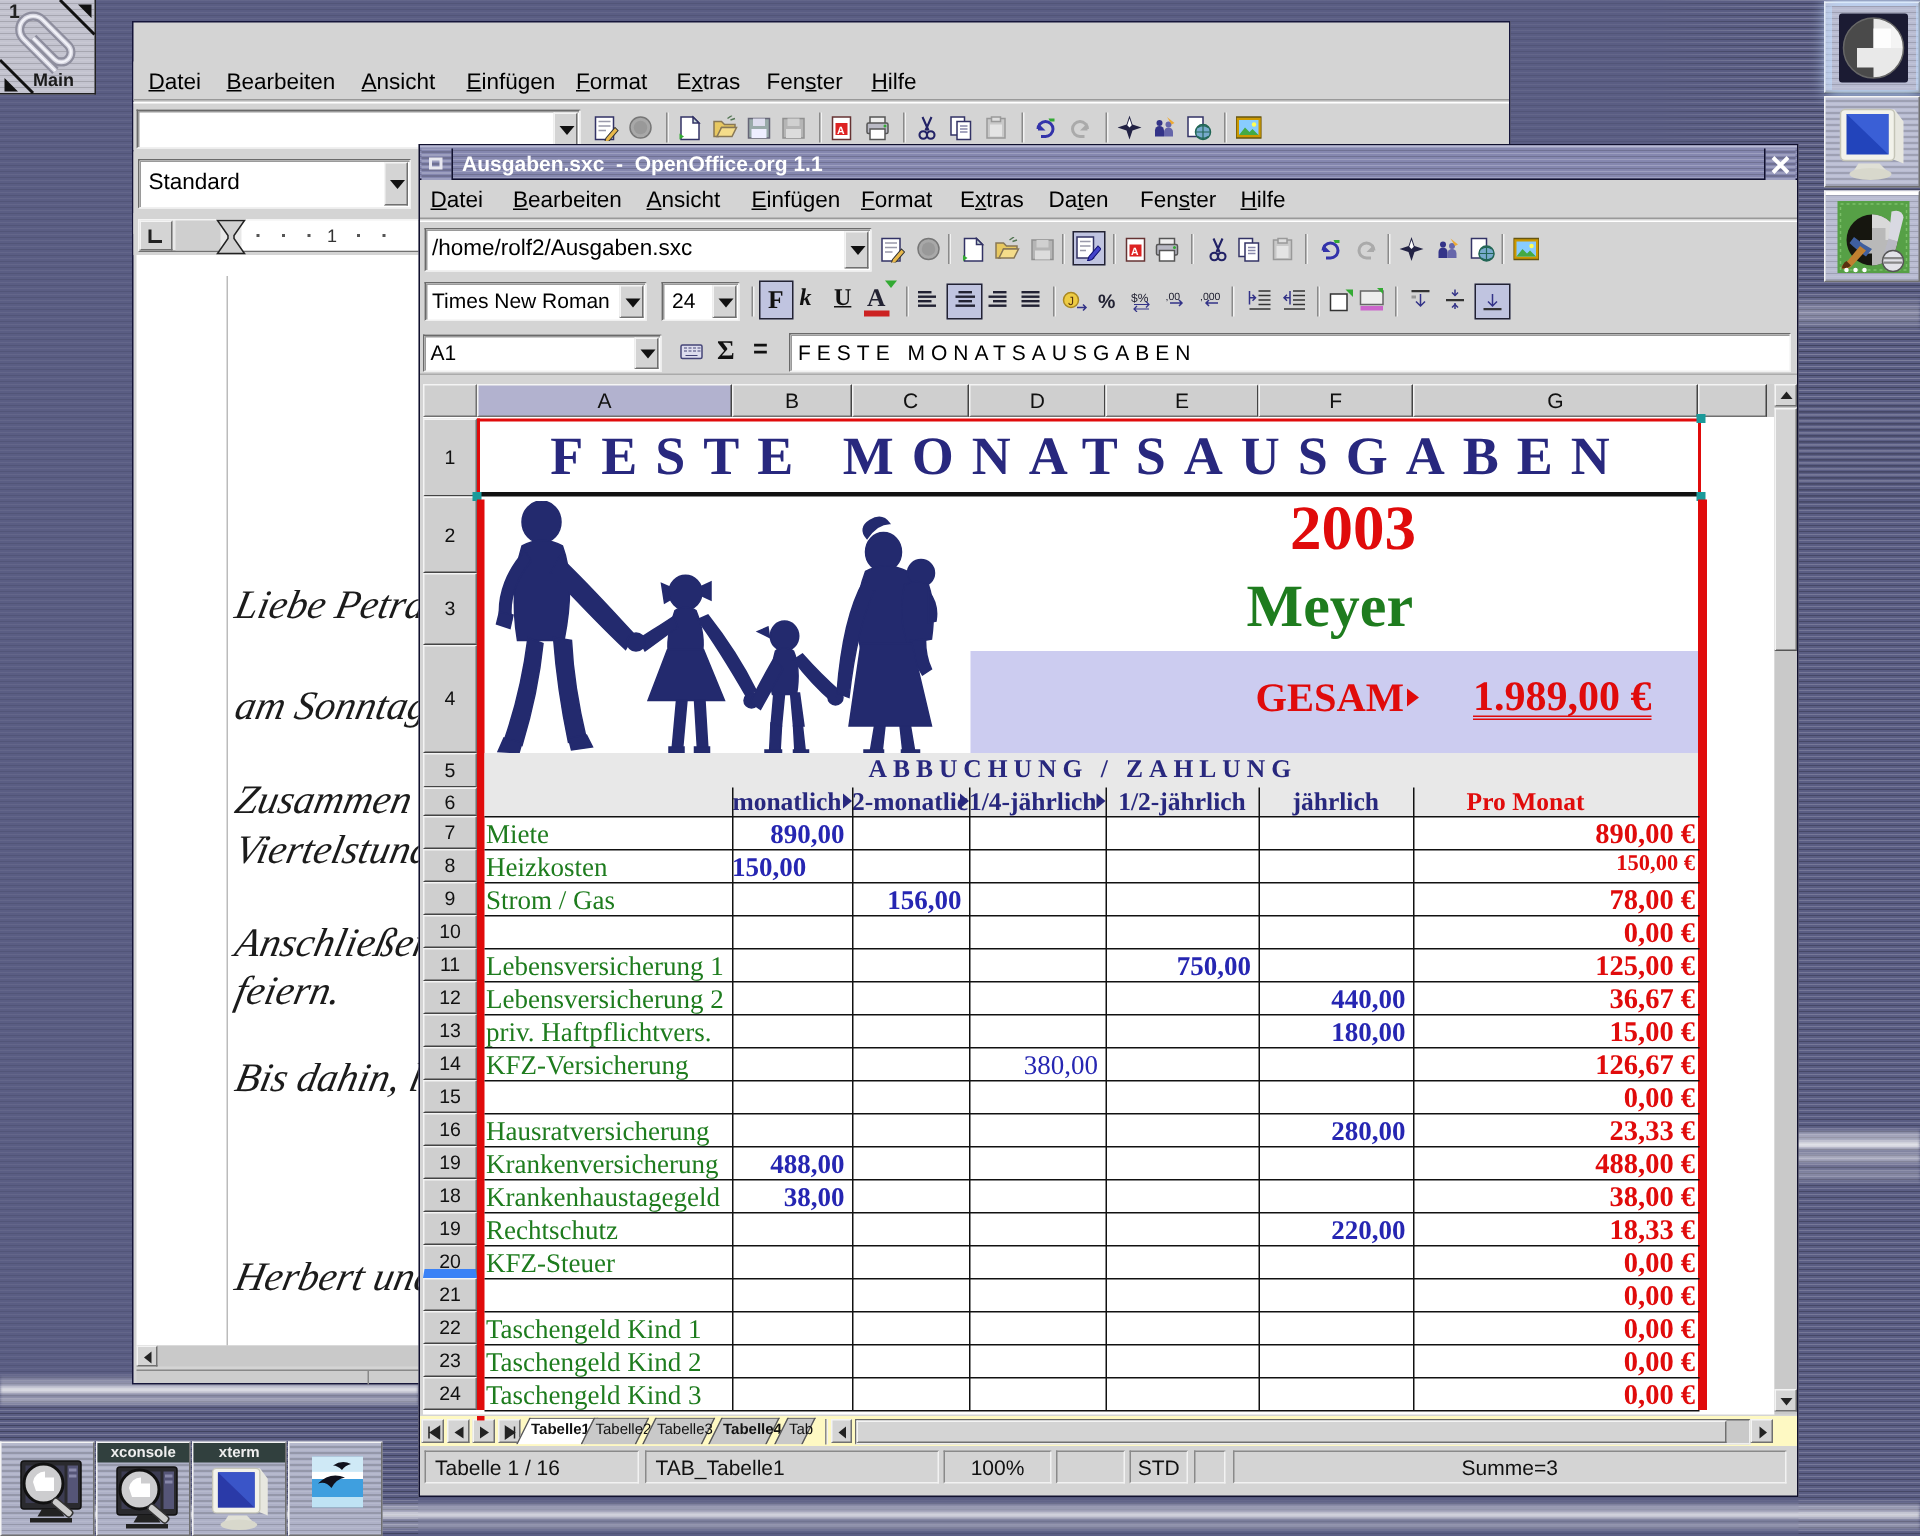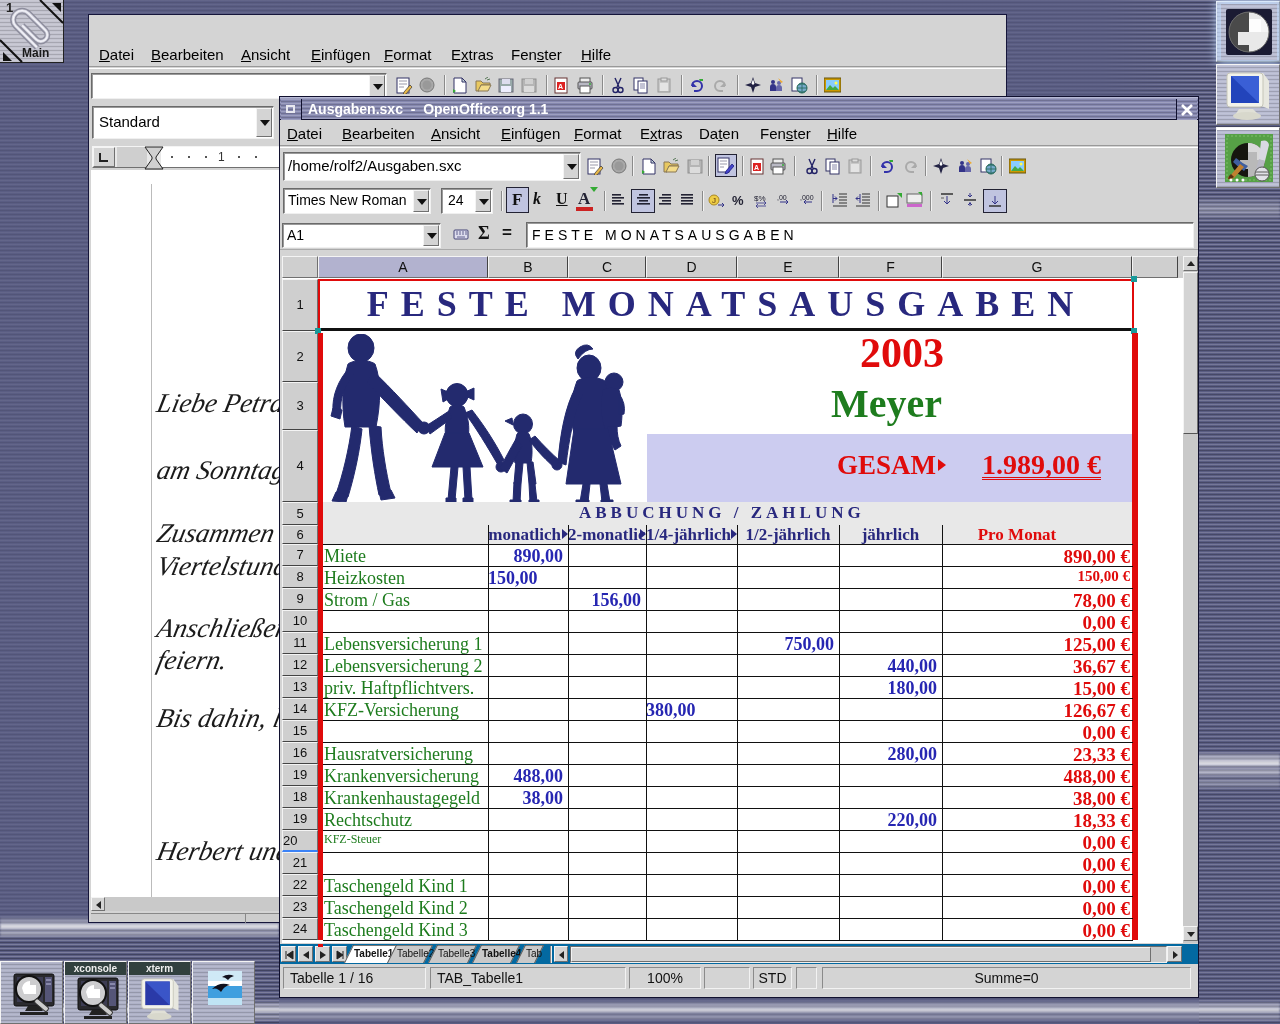--- a/index.html
+++ b/index.html
@@ -570,21 +570,21 @@
 <div class="abs ras" style="left:0;top:354px;width:36px;height:22px;background:#cfcfcf;border-bottom:1px solid #444;font-size:13px;text-align:center;line-height:20px;color:#111">10</div>
 <div class="abs ras" style="left:0;top:376px;width:36px;height:22px;background:#cfcfcf;border-bottom:1px solid #444;font-size:13px;text-align:center;line-height:20px;color:#111">11</div>
 <div class="abs ras" style="left:0;top:398px;width:36px;height:22px;background:#cfcfcf;border-bottom:1px solid #444;font-size:13px;text-align:center;line-height:20px;color:#111">12</div>
 <div class="abs ras" style="left:0;top:420px;width:36px;height:22px;background:#cfcfcf;border-bottom:1px solid #444;font-size:13px;text-align:center;line-height:20px;color:#111">13</div>
 <div class="abs ras" style="left:0;top:442px;width:36px;height:22px;background:#cfcfcf;border-bottom:1px solid #444;font-size:13px;text-align:center;line-height:20px;color:#111">14</div>
 <div class="abs ras" style="left:0;top:464px;width:36px;height:22px;background:#cfcfcf;border-bottom:1px solid #444;font-size:13px;text-align:center;line-height:20px;color:#111">15</div>
 <div class="abs ras" style="left:0;top:486px;width:36px;height:22px;background:#cfcfcf;border-bottom:1px solid #444;font-size:13px;text-align:center;line-height:20px;color:#111">16</div>
 <div class="abs ras" style="left:0;top:508px;width:36px;height:22px;background:#cfcfcf;border-bottom:1px solid #444;font-size:13px;text-align:center;line-height:20px;color:#111">19</div>
 <div class="abs ras" style="left:0;top:530px;width:36px;height:22px;background:#cfcfcf;border-bottom:1px solid #444;font-size:13px;text-align:center;line-height:20px;color:#111">18</div>
 <div class="abs ras" style="left:0;top:552px;width:36px;height:22px;background:#cfcfcf;border-bottom:1px solid #444;font-size:13px;text-align:center;line-height:20px;color:#111">19</div>
-<div class="abs ras" style="left:0;top:574px;width:36px;height:22px;background:#cfcfcf;border-bottom:2px solid #3b82f6;font-size:13px;text-align:left;line-height:20px;color:#111">20</div>
+<div class="abs ras" style="left:0;top:574px;width:36px;height:22px;background:#cfcfcf;border-bottom:6px solid #3b82f6;font-size:13px;text-align:center;line-height:20px;color:#111">20</div>
 <div class="abs ras" style="left:0;top:596px;width:36px;height:22px;background:#cfcfcf;border-bottom:1px solid #444;font-size:13px;text-align:center;line-height:20px;color:#111">21</div>
 <div class="abs ras" style="left:0;top:618px;width:36px;height:22px;background:#cfcfcf;border-bottom:1px solid #444;font-size:13px;text-align:center;line-height:20px;color:#111">22</div>
 <div class="abs ras" style="left:0;top:640px;width:36px;height:22px;background:#cfcfcf;border-bottom:1px solid #444;font-size:13px;text-align:center;line-height:20px;color:#111">23</div>
 <div class="abs ras" style="left:0;top:662px;width:36px;height:22px;background:#cfcfcf;border-bottom:1px solid #444;font-size:13px;text-align:center;line-height:20px;color:#111">24</div>
 <div class="abs" style="left:36px;top:23px;width:816px;height:52px;border:2px solid #e00b0b;border-bottom:3px solid #111"></div>
 <div class="abs serif" style="left:38px;top:25px;width:812px;height:47px;color:#28287e;font-weight:bold;font-size:36px;letter-spacing:12px;text-align:center;line-height:46px;white-space:nowrap">FESTE MONATSAUSGABEN</div>
 <div class="abs" style="left:849px;top:20px;width:6px;height:6px;background:#1a9a9a"></div>
 <div class="abs" style="left:33px;top:72px;width:6px;height:6px;background:#1a9a9a"></div>
 <div class="abs" style="left:849px;top:72px;width:6px;height:6px;background:#1a9a9a"></div>
 <div class="abs" style="left:36px;top:77px;width:5px;height:607px;background:#e00b0b"></div>
@@ -675,42 +675,42 @@
 <div class="abs" style="left:41px;top:398px;width:810px;height:1px;background:#111"></div>
 <div class="abs serif" style="left:42px;top:400px;font-size:18px;color:#1e7c1e;white-space:nowrap">Lebensversicherung 2</div>
 <div class="abs serif" style="left:557px;top:400px;width:98px;text-align:right;font-size:18px;font-weight:bold;color:#2626b2">440,00</div>
 <div class="abs serif" style="left:660px;top:400px;width:188px;text-align:right;font-size:19px;font-weight:bold;color:#e00b0b">36,67 €</div>
 <div class="abs" style="left:41px;top:420px;width:810px;height:1px;background:#111"></div>
 <div class="abs serif" style="left:42px;top:422px;font-size:18px;color:#1e7c1e;white-space:nowrap">priv. Haftpflichtvers.</div>
 <div class="abs serif" style="left:557px;top:422px;width:98px;text-align:right;font-size:18px;font-weight:bold;color:#2626b2">180,00</div>
 <div class="abs serif" style="left:660px;top:422px;width:188px;text-align:right;font-size:19px;font-weight:bold;color:#e00b0b">15,00 €</div>
 <div class="abs" style="left:41px;top:442px;width:810px;height:1px;background:#111"></div>
 <div class="abs serif" style="left:42px;top:444px;font-size:18px;color:#1e7c1e;white-space:nowrap">KFZ-Versicherung</div>
-<div class="abs serif" style="left:364px;top:444px;width:86px;font-size:18px;font-weight:bold;color:#2626b2">380,00</div>
+<div class="abs serif" style="left:364px;top:444px;width:86px;text-align:right;font-size:18px;font-weight:normal;color:#2626b2">380,00</div>
 <div class="abs serif" style="left:660px;top:444px;width:188px;text-align:right;font-size:19px;font-weight:bold;color:#e00b0b">126,67 €</div>
 <div class="abs" style="left:41px;top:464px;width:810px;height:1px;background:#111"></div>
 <div class="abs serif" style="left:660px;top:466px;width:188px;text-align:right;font-size:19px;font-weight:bold;color:#e00b0b">0,00 €</div>
 <div class="abs" style="left:41px;top:486px;width:810px;height:1px;background:#111"></div>
 <div class="abs serif" style="left:42px;top:488px;font-size:18px;color:#1e7c1e;white-space:nowrap">Hausratversicherung</div>
 <div class="abs serif" style="left:557px;top:488px;width:98px;text-align:right;font-size:18px;font-weight:bold;color:#2626b2">280,00</div>
 <div class="abs serif" style="left:660px;top:488px;width:188px;text-align:right;font-size:19px;font-weight:bold;color:#e00b0b">23,33 €</div>
 <div class="abs" style="left:41px;top:508px;width:810px;height:1px;background:#111"></div>
 <div class="abs serif" style="left:42px;top:510px;font-size:18px;color:#1e7c1e;white-space:nowrap">Krankenversicherung</div>
 <div class="abs serif" style="left:206px;top:510px;width:75px;text-align:right;font-size:18px;font-weight:bold;color:#2626b2">488,00</div>
 <div class="abs serif" style="left:660px;top:510px;width:188px;text-align:right;font-size:19px;font-weight:bold;color:#e00b0b">488,00 €</div>
 <div class="abs" style="left:41px;top:530px;width:810px;height:1px;background:#111"></div>
 <div class="abs serif" style="left:42px;top:532px;font-size:18px;color:#1e7c1e;white-space:nowrap">Krankenhaustagegeld</div>
 <div class="abs serif" style="left:206px;top:532px;width:75px;text-align:right;font-size:18px;font-weight:bold;color:#2626b2">38,00</div>
 <div class="abs serif" style="left:660px;top:532px;width:188px;text-align:right;font-size:19px;font-weight:bold;color:#e00b0b">38,00 €</div>
 <div class="abs" style="left:41px;top:552px;width:810px;height:1px;background:#111"></div>
 <div class="abs serif" style="left:42px;top:554px;font-size:18px;color:#1e7c1e;white-space:nowrap">Rechtschutz</div>
 <div class="abs serif" style="left:557px;top:554px;width:98px;text-align:right;font-size:18px;font-weight:bold;color:#2626b2">220,00</div>
 <div class="abs serif" style="left:660px;top:554px;width:188px;text-align:right;font-size:19px;font-weight:bold;color:#e00b0b">18,33 €</div>
 <div class="abs" style="left:41px;top:574px;width:810px;height:1px;background:#111"></div>
-<div class="abs serif" style="left:42px;top:576px;font-size:12px;color:#1e7c1e;white-space:nowrap">KFZ-Steuer</div>
+<div class="abs serif" style="left:42px;top:576px;font-size:18px;color:#1e7c1e;white-space:nowrap">KFZ-Steuer</div>
 <div class="abs serif" style="left:660px;top:576px;width:188px;text-align:right;font-size:19px;font-weight:bold;color:#e00b0b">0,00 €</div>
 <div class="abs" style="left:41px;top:596px;width:810px;height:1px;background:#111"></div>
 <div class="abs serif" style="left:660px;top:598px;width:188px;text-align:right;font-size:19px;font-weight:bold;color:#e00b0b">0,00 €</div>
 <div class="abs" style="left:41px;top:618px;width:810px;height:1px;background:#111"></div>
 <div class="abs serif" style="left:42px;top:620px;font-size:18px;color:#1e7c1e;white-space:nowrap">Taschengeld Kind 1</div>
 <div class="abs serif" style="left:660px;top:620px;width:188px;text-align:right;font-size:19px;font-weight:bold;color:#e00b0b">0,00 €</div>
 <div class="abs" style="left:41px;top:640px;width:810px;height:1px;background:#111"></div>
 <div class="abs serif" style="left:42px;top:642px;font-size:18px;color:#1e7c1e;white-space:nowrap">Taschengeld Kind 2</div>
 <div class="abs serif" style="left:660px;top:642px;width:188px;text-align:right;font-size:19px;font-weight:bold;color:#e00b0b">0,00 €</div>
 <div class="abs" style="left:41px;top:662px;width:810px;height:1px;background:#111"></div>
@@ -726,21 +726,21 @@
 </div>
 <div class="abs" style="left:903px;top:159px;width:15px;height:687px;background:#c9c9c9">
       <div class="abs ras gray" style="left:0;top:0;width:15px;height:15px">
         <div class="abs" style="left:3px;top:4px;width:0;height:0;border-left:4px solid transparent;border-right:4px solid transparent;border-bottom:5px solid #222"></div>
       </div>
       <div class="abs ras gray" style="left:0;top:16px;width:15px;height:162px;border-bottom:1px solid #555"></div>
       <div class="abs ras gray" style="left:0;top:670px;width:15px;height:15px">
         <div class="abs" style="left:3px;top:5px;width:0;height:0;border-left:4px solid transparent;border-right:4px solid transparent;border-top:5px solid #222"></div>
       </div>
     </div>
-<div class="abs" style="left:0;top:847px;width:918px;height:20px;background:#0369a1">
+<div class="abs" style="left:0;top:847px;width:918px;height:20px;background:#fef9c3">
 <div class="abs ras gray" style="left:1px;top:2px;width:15px;height:16px"></div>
 <svg class="abs" style="left:5px;top:6px" width="9" height="10">
         <path d="M1 1 v8 M8 1 L2 5 l6 4 Z" stroke="#222" fill="#222"></path>
       </svg>
 <div class="abs ras gray" style="left:18px;top:2px;width:15px;height:16px"></div>
 <svg class="abs" style="left:22px;top:6px" width="9" height="10">
         <path d="M7 1 L1 5 l6 4 Z" fill="#222"></path>
       </svg>
 <div class="abs ras gray" style="left:35px;top:2px;width:15px;height:16px"></div>
 <svg class="abs" style="left:39px;top:6px" width="9" height="10">
@@ -782,14 +782,14 @@
       </div>
 <div class="abs" style="left:38px;top:0;width:5px;height:3px;background:#e00b0b"></div>
 </div>
 <div class="abs" style="left:0;top:867px;width:918px;height:29px;background:#d4d4d4">
 <div class="abs" style="left:3px;top:3px;width:143px;height:22px;border:1px solid;border-color:#8a8a8a #f2f2f2 #f2f2f2 #8a8a8a;font-size:14px;color:#111;padding-left:6px;line-height:21px">Tabelle 1 / 16</div>
 <div class="abs" style="left:150px;top:3px;width:196px;height:22px;border:1px solid;border-color:#8a8a8a #f2f2f2 #f2f2f2 #8a8a8a;font-size:14px;color:#111;padding-left:6px;line-height:21px">TAB_Tabelle1</div>
 <div class="abs" style="left:349px;top:3px;width:72px;height:22px;border:1px solid;border-color:#8a8a8a #f2f2f2 #f2f2f2 #8a8a8a;font-size:14px;color:#111;text-align:center;line-height:21px">100%</div>
 <div class="abs" style="left:424px;top:3px;width:46px;height:22px;border:1px solid;border-color:#8a8a8a #f2f2f2 #f2f2f2 #8a8a8a;font-size:14px;color:#111;padding-left:6px;line-height:21px"></div>
 <div class="abs" style="left:473px;top:3px;width:39px;height:22px;border:1px solid;border-color:#8a8a8a #f2f2f2 #f2f2f2 #8a8a8a;font-size:14px;color:#111;text-align:center;line-height:21px">STD</div>
 <div class="abs" style="left:516px;top:3px;width:21px;height:22px;border:1px solid;border-color:#8a8a8a #f2f2f2 #f2f2f2 #8a8a8a;font-size:14px;color:#111;padding-left:6px;line-height:21px"></div>
-<div class="abs" style="left:542px;top:3px;width:369px;height:22px;border:1px solid;border-color:#8a8a8a #f2f2f2 #f2f2f2 #8a8a8a;font-size:14px;color:#111;text-align:center;line-height:21px">Summe=0</div>
+<div class="abs" style="left:542px;top:3px;width:369px;height:22px;border:1px solid;border-color:#8a8a8a #f2f2f2 #f2f2f2 #8a8a8a;font-size:14px;color:#111;text-align:center;line-height:21px">Summe=3</div>
 </div>
 </div>
 </body></html>

